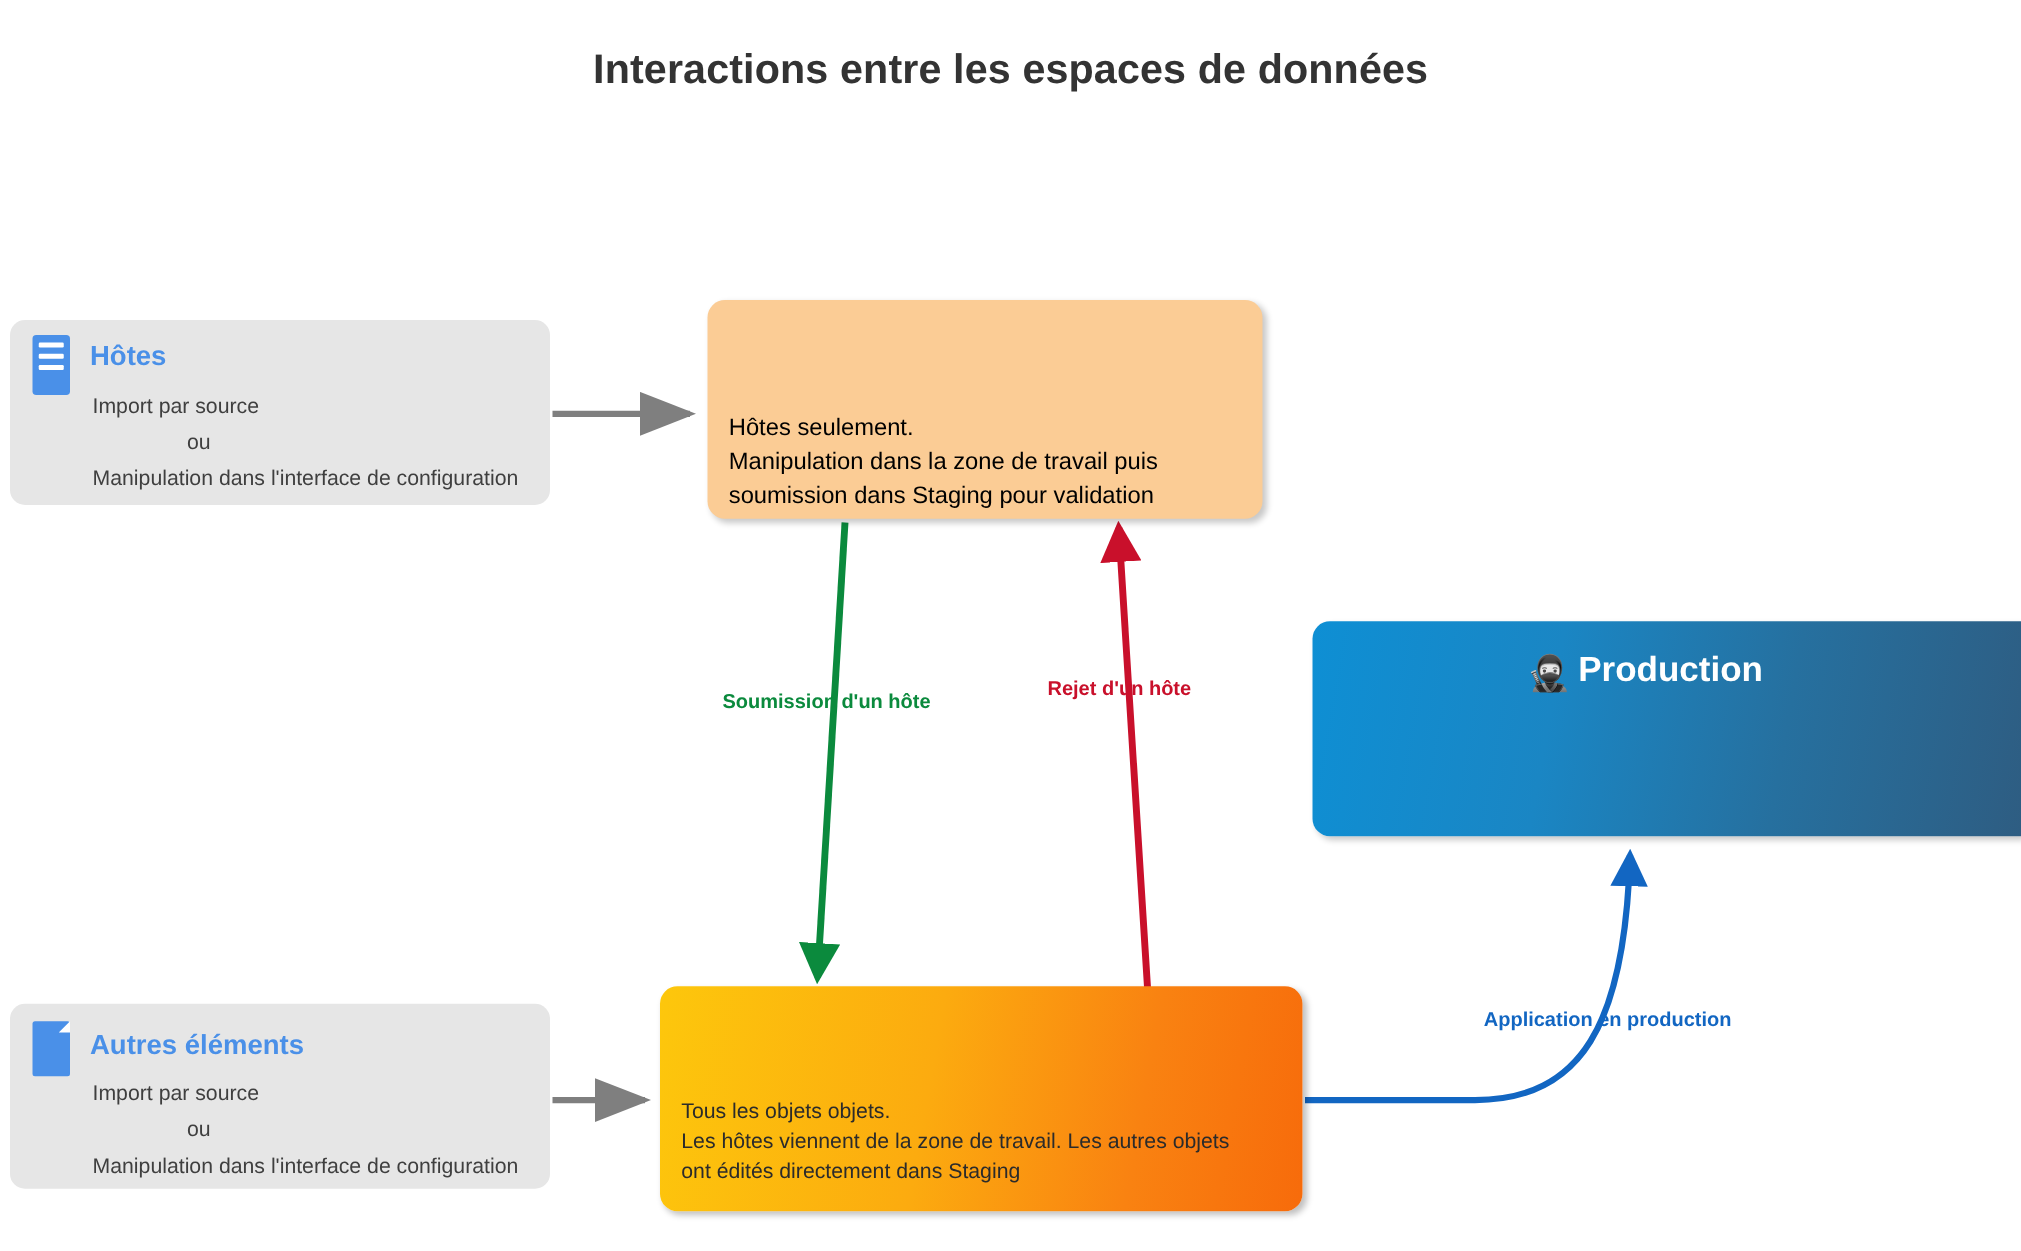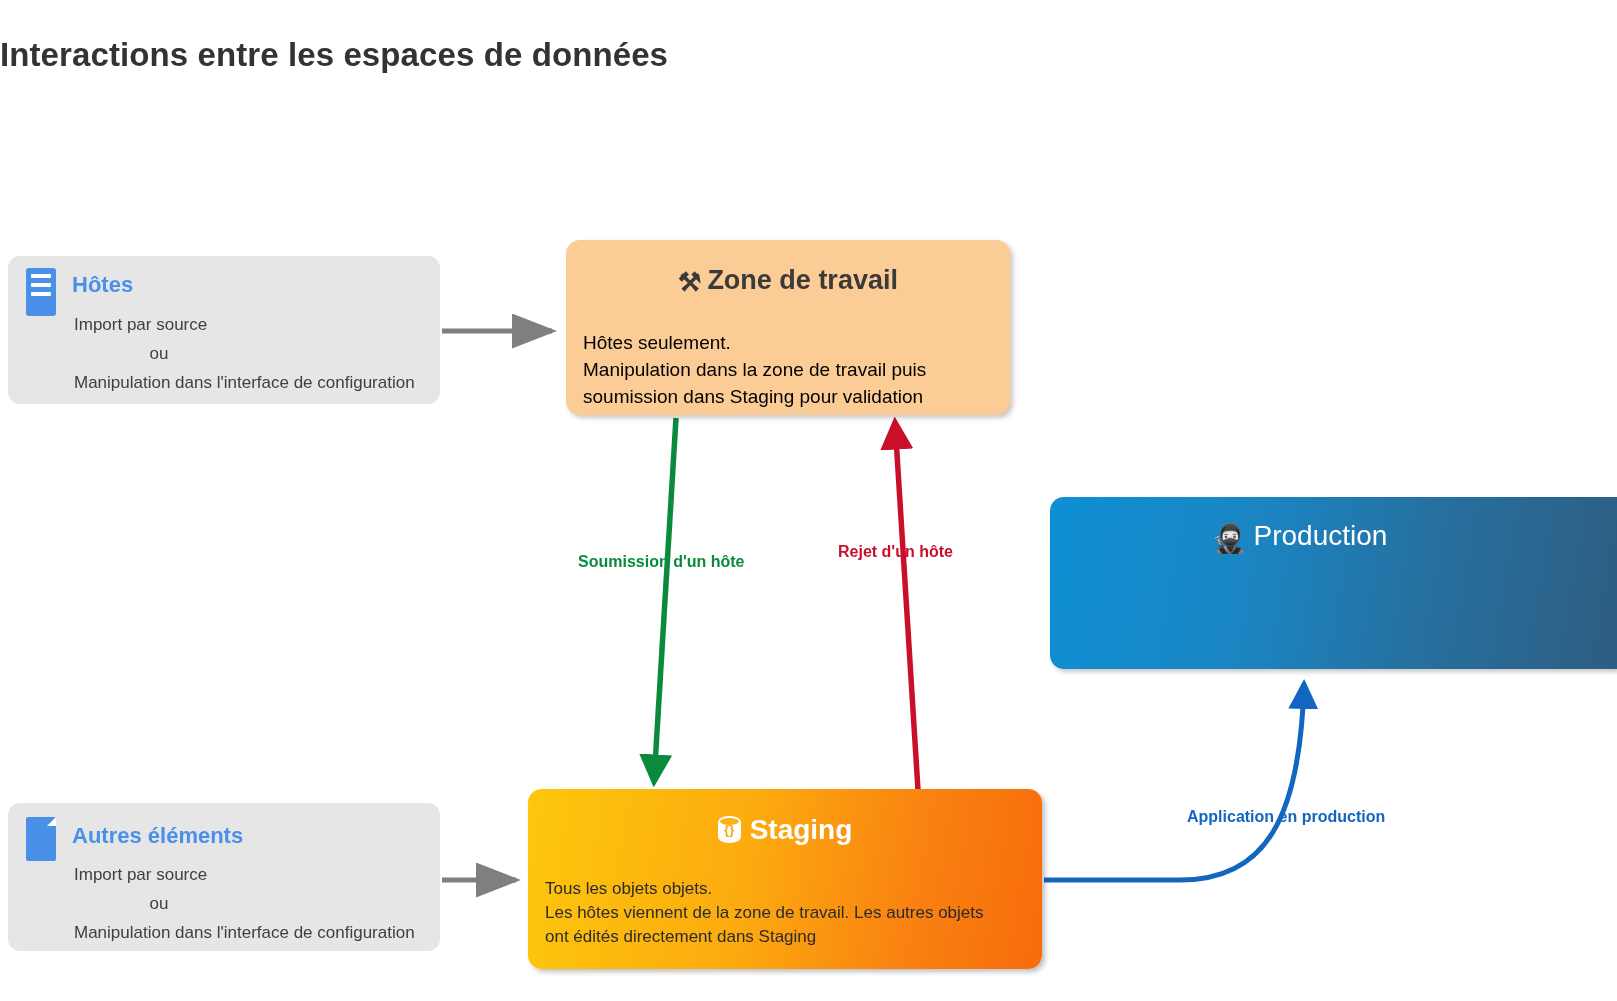--- a/index.html
+++ b/index.html
@@ -18,21 +18,21 @@
     background: #ffffff;
     overflow: hidden;
   }
 
   
   #diagram-title {
     position: absolute;
     left: 0;
     top: 36px;
     width: 1617px;
-    text-align: left;
+    text-align: center;
     font-size: 33px;
     font-weight: bold;
     color: #333333;
     letter-spacing: 0.1px;
   }
 
   
   .card {
     position: absolute;
     box-sizing: border-box;
@@ -242,22 +242,23 @@
     border-radius: 14px 0 0 14px;
     box-shadow: 3px 3px 5px rgba(0,0,0,0.22);
   }
   #prod-title {
     position: absolute;
     left: 0;
     top: 24px;
     width: 500px;
     text-align: center;
     font-size: 28px;
-    font-weight: normal;
+    font-weight: bold;
     color: #ffffff;
+    padding-left: 16px;
   }
   #prod-body {
     position: absolute;
     left: 17px;
     top: 95px;
     font-size: 17px;
     color: #ffffff;
   }
   .ninja-glyph {
     display: inline-block;
@@ -340,32 +341,26 @@
     <div class="src-icon">
       <div class="doc-icon"></div>
     </div>
     <div class="src-title">Autres éléments</div>
     <div class="src-line" id="autres-l1">Import par source</div>
     <div class="src-line" id="autres-l2">ou</div>
     <div class="src-line" id="autres-l3">Manipulation dans l'interface de configuration</div>
   </div>
 
   <div class="card" id="card-zone">
-    <div id="zone-title" class="card-title">
-      <span class="tools-glyph">⚒</span><span>Zone de travail</span>
-    </div>
     <div id="zone-body" class="card-body">Hôtes seulement.
 Manipulation dans la zone de travail puis
 soumission dans Staging pour validation</div>
   </div>
 
   <div class="card" id="card-staging">
-    <div id="staging-title" class="card-title">
-      <span class="db-glyph"><span class="db-rim"></span></span><span>Staging</span>
-    </div>
     <div id="staging-body" class="card-body">Tous les objets objets.
 Les hôtes viennent de la zone de travail. Les autres objets
 ont édités directement dans Staging</div>
   </div>
 
   <div class="card" id="card-prod">
     <div id="prod-title" class="card-title">
       <span class="ninja-glyph">🥷</span><span>Production</span>
     </div>
   </div>

